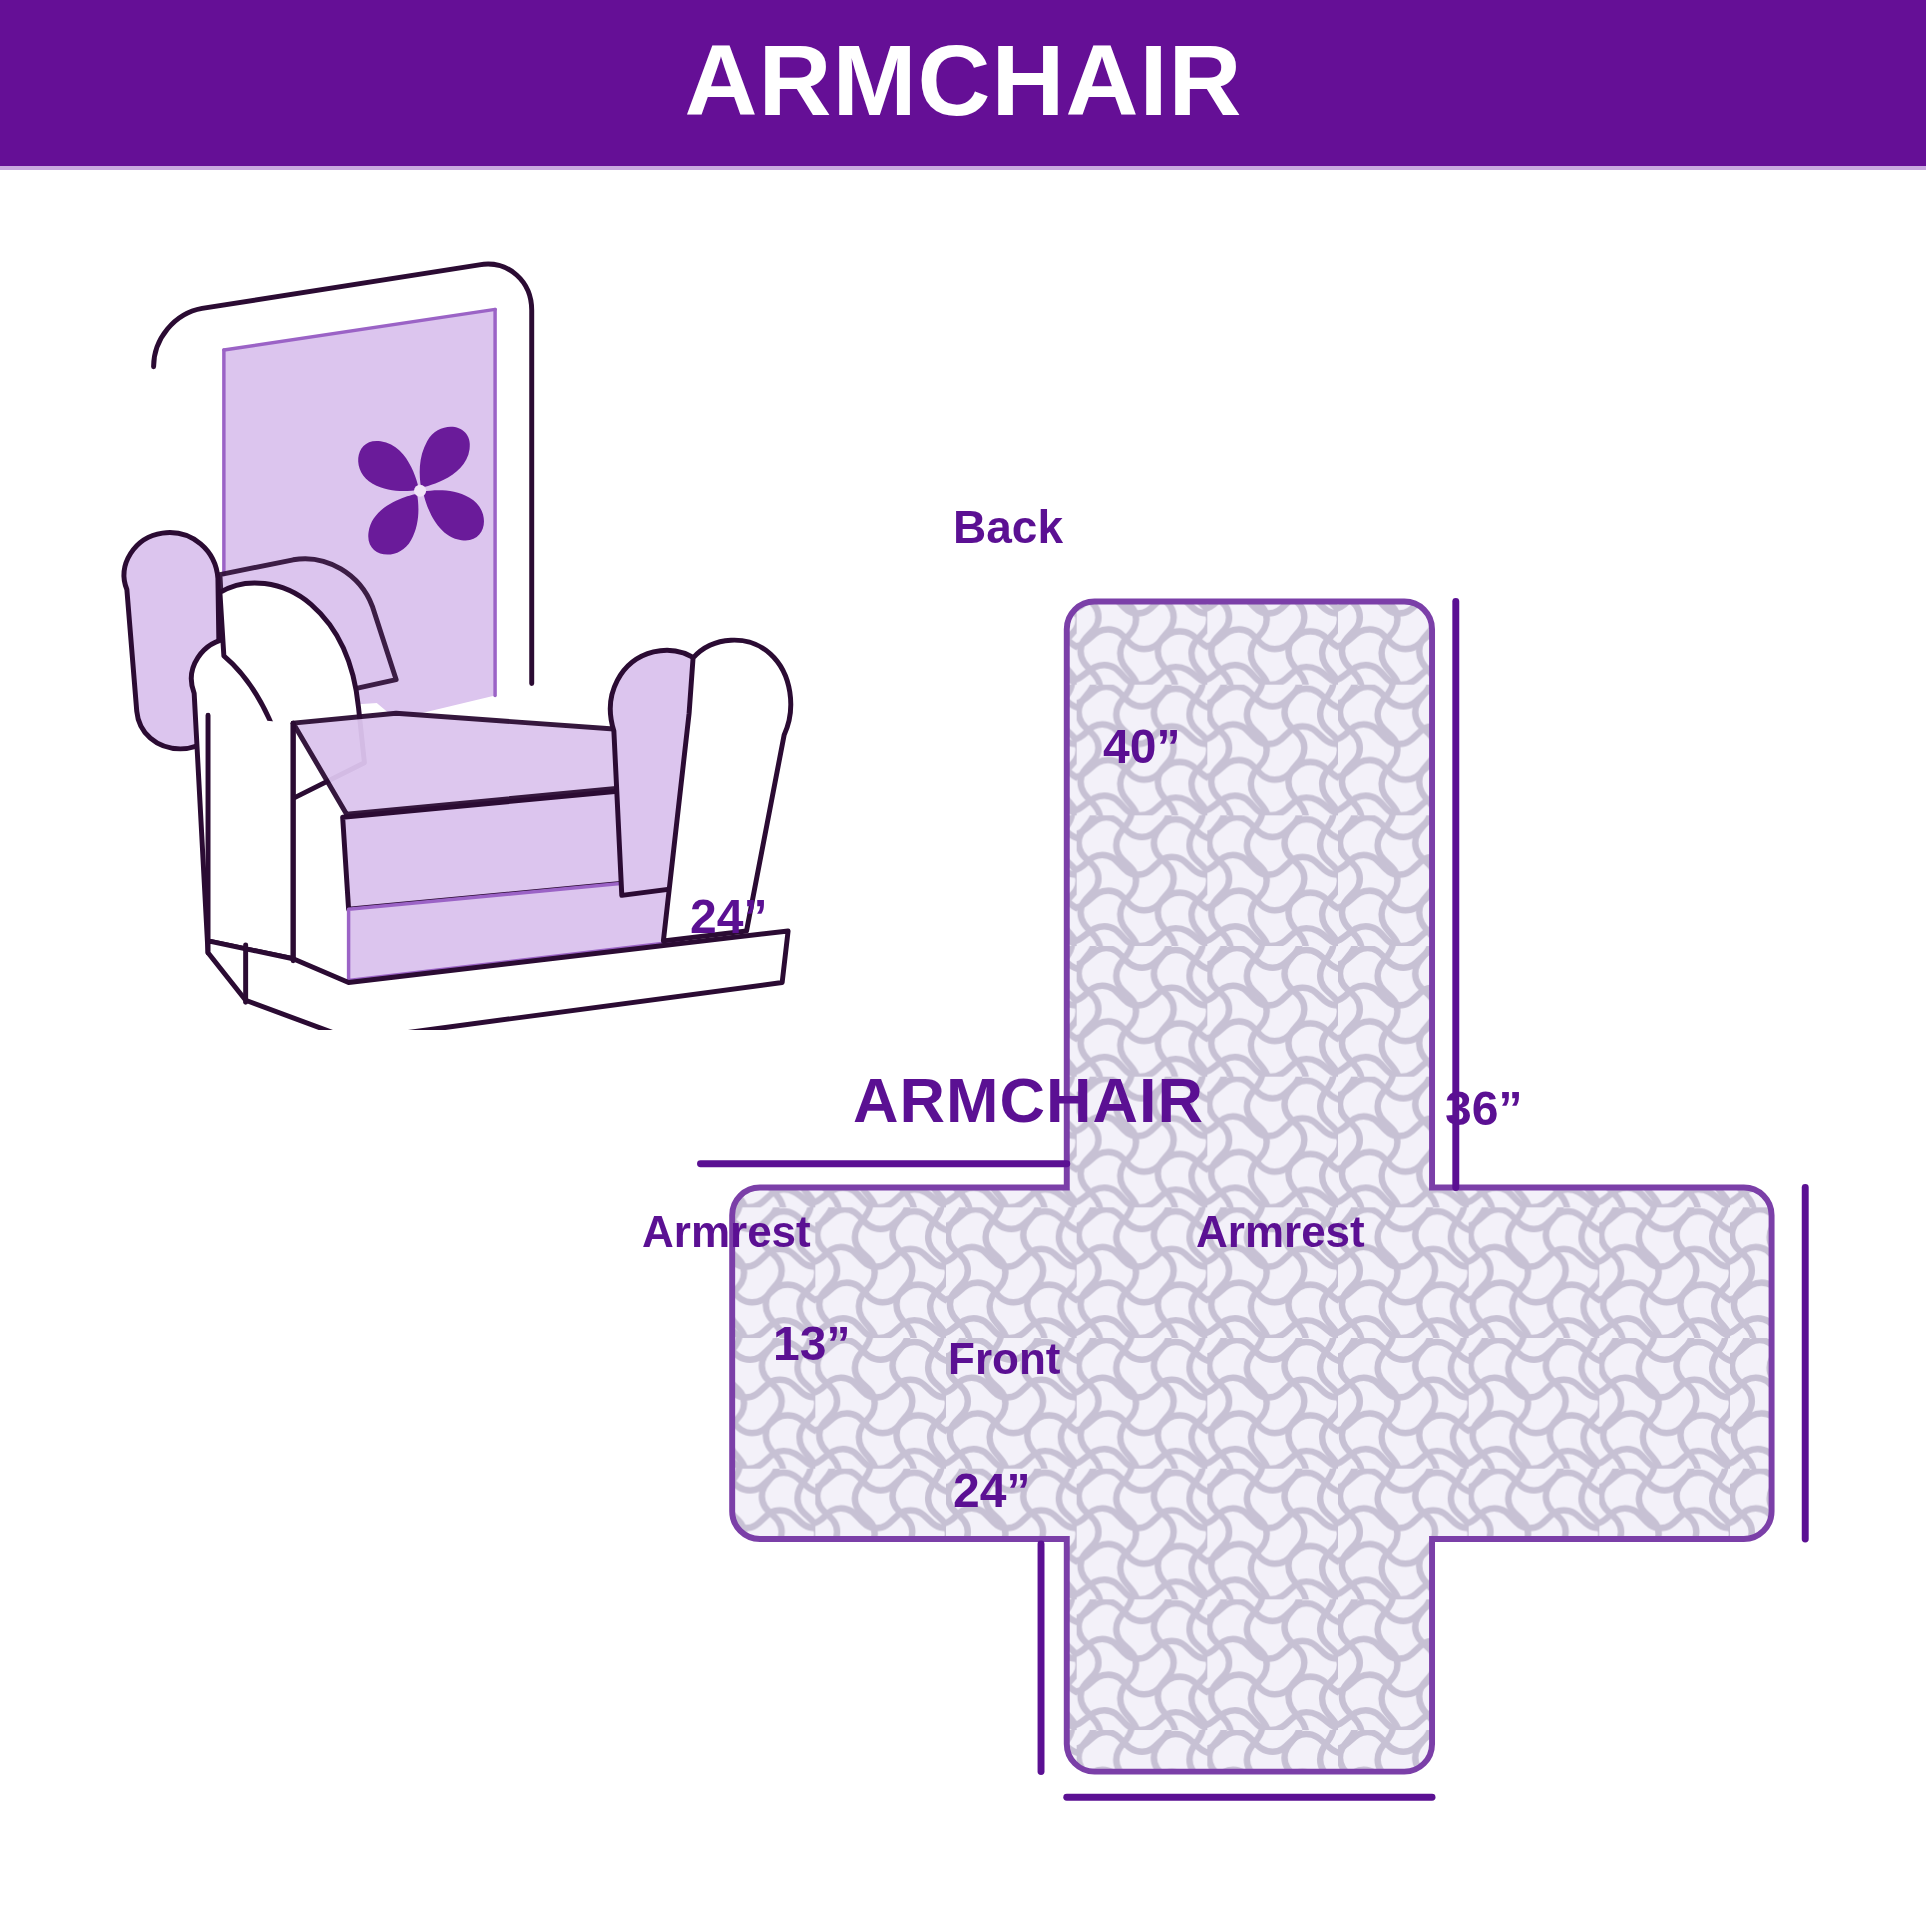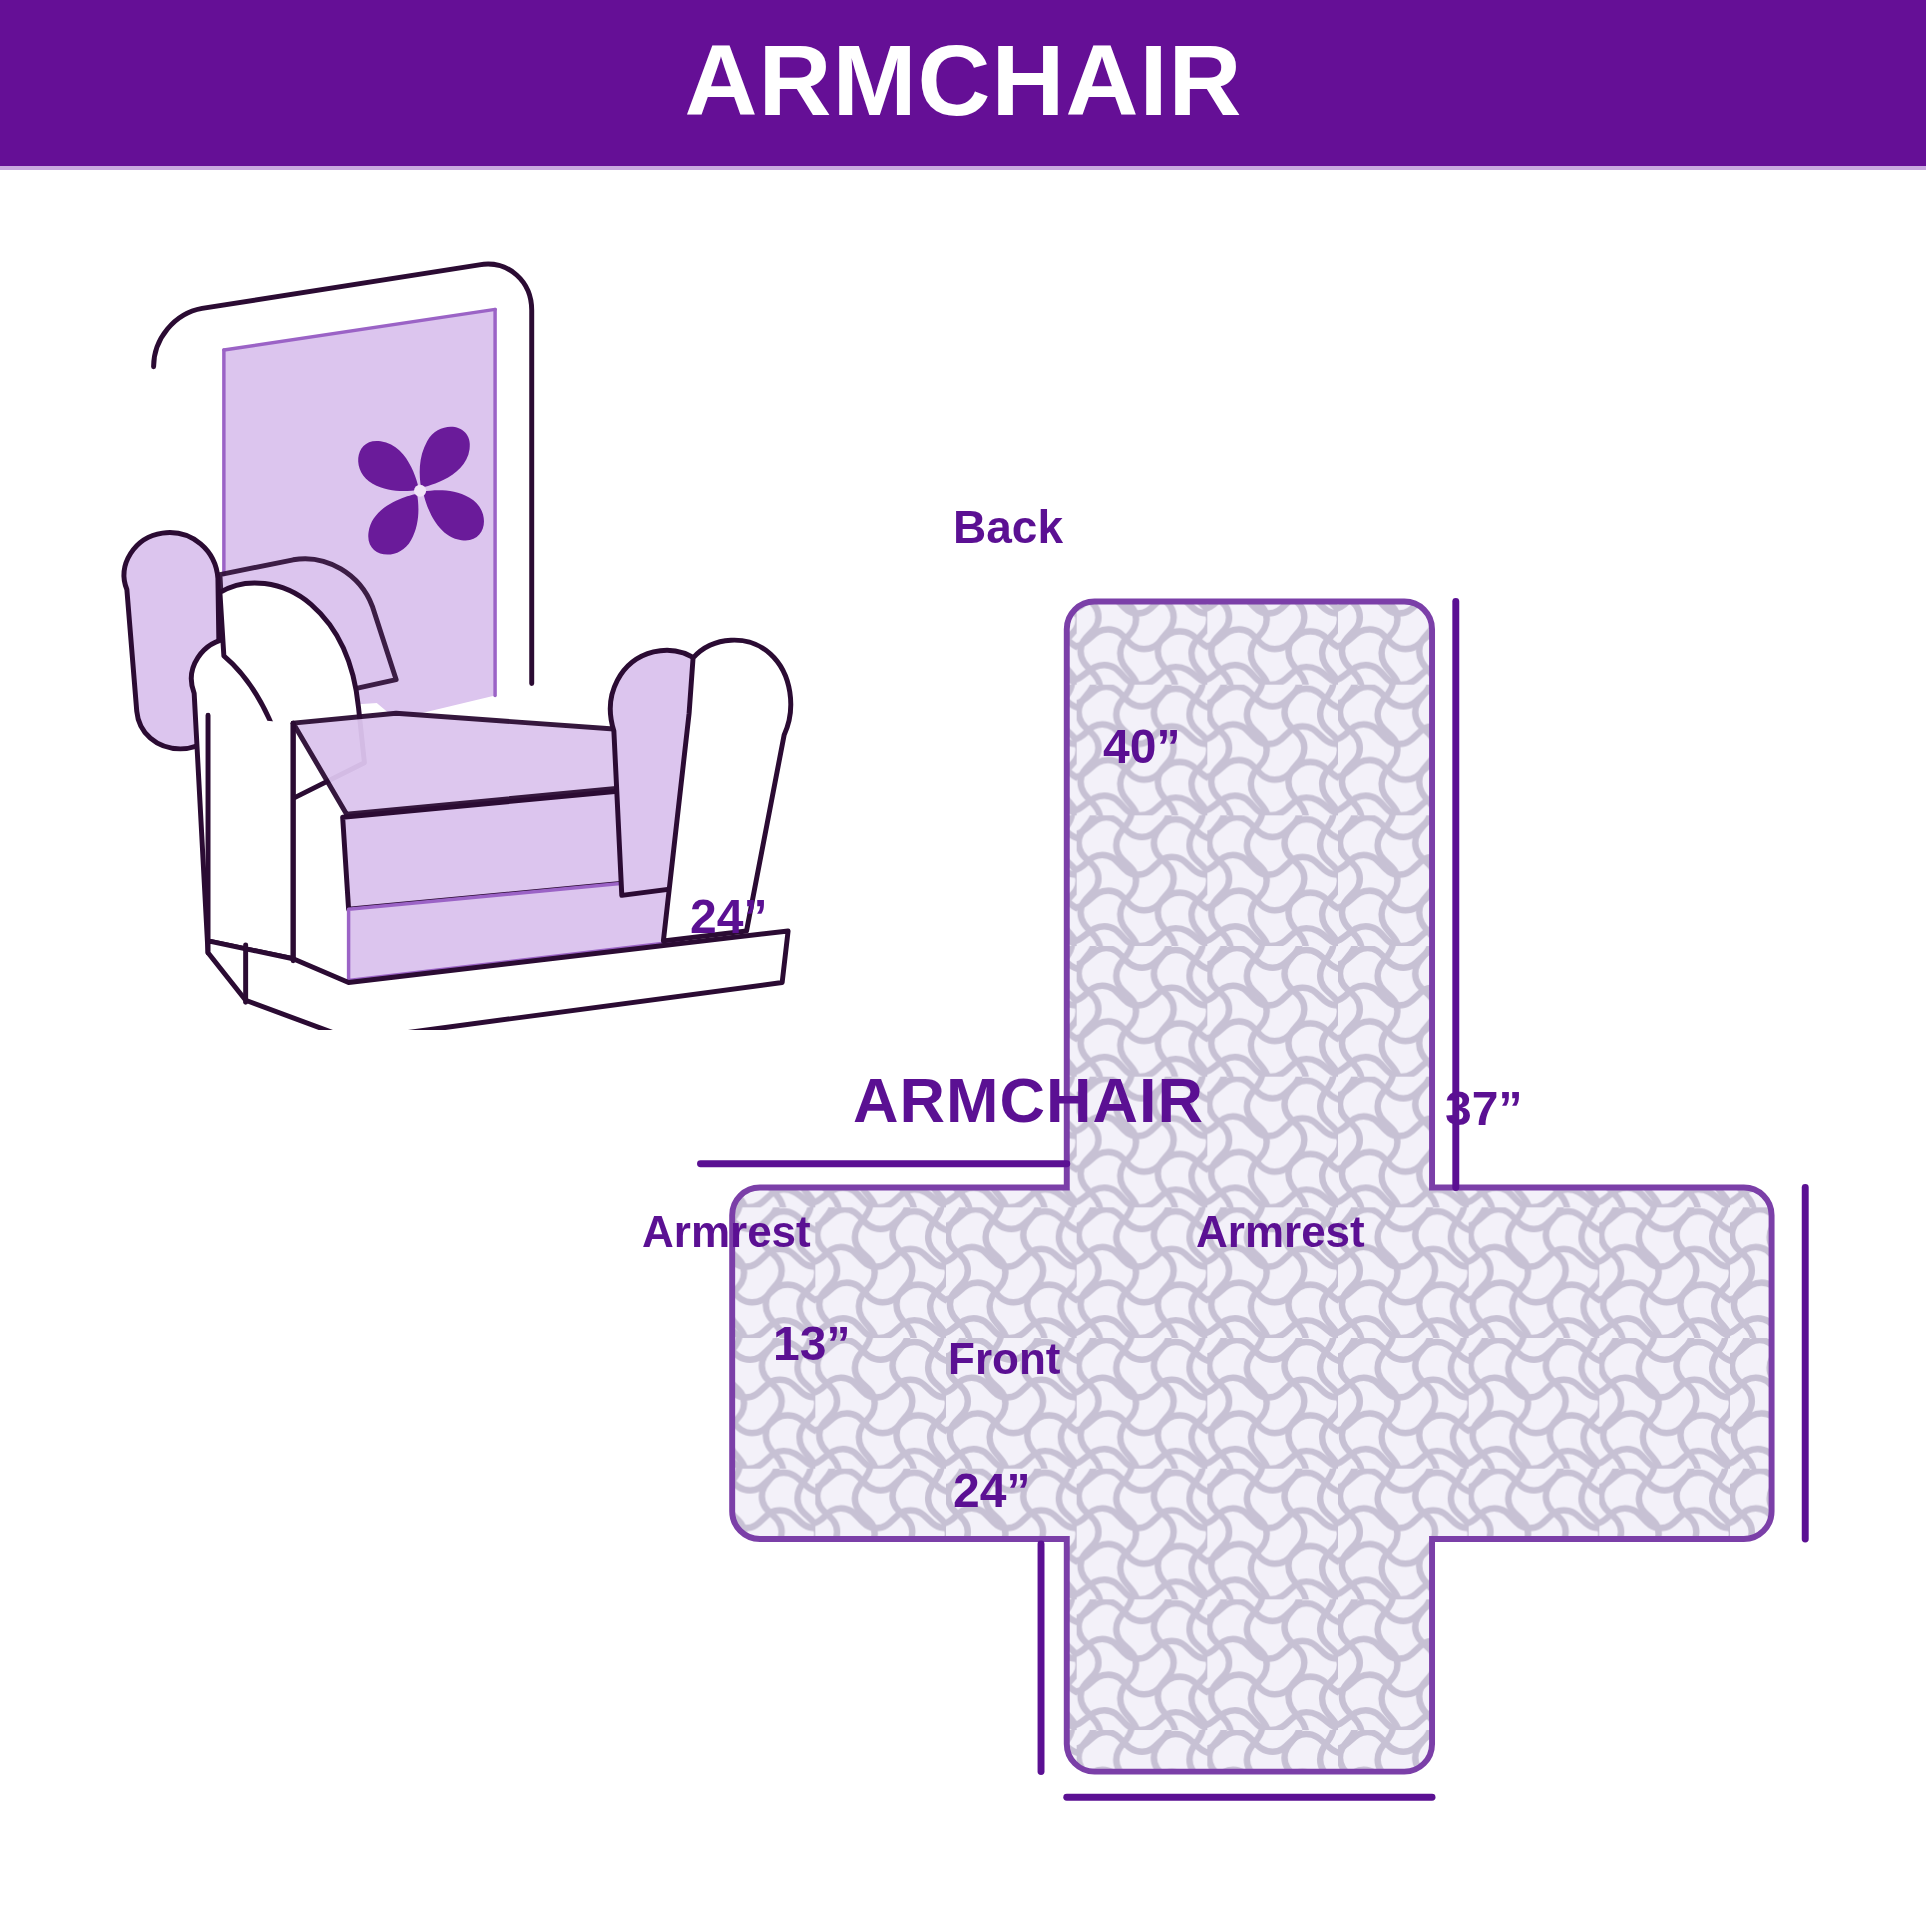--- a/index.html
+++ b/index.html
@@ -279,18 +279,18 @@
   </div>
 
   <div class="lbl lbl-back">Back</div>
   <div class="lbl lbl-armchair">ARMCHAIR</div>
   <div class="lbl lbl-armrest-left">Armrest</div>
   <div class="lbl lbl-armrest-right">Armrest</div>
   <div class="lbl lbl-front">Front</div>
 
   <div class="dim dim-40">40”</div>
   <div class="dim dim-24-top">24”</div>
-  <div class="dim dim-23">37”</div>
+  <div class="dim dim-23">36”</div>
   <div class="dim dim-13">13”</div>
   <div class="dim dim-24-bottom">24”</div>
 
 </div>
 
 
 </body></html>

